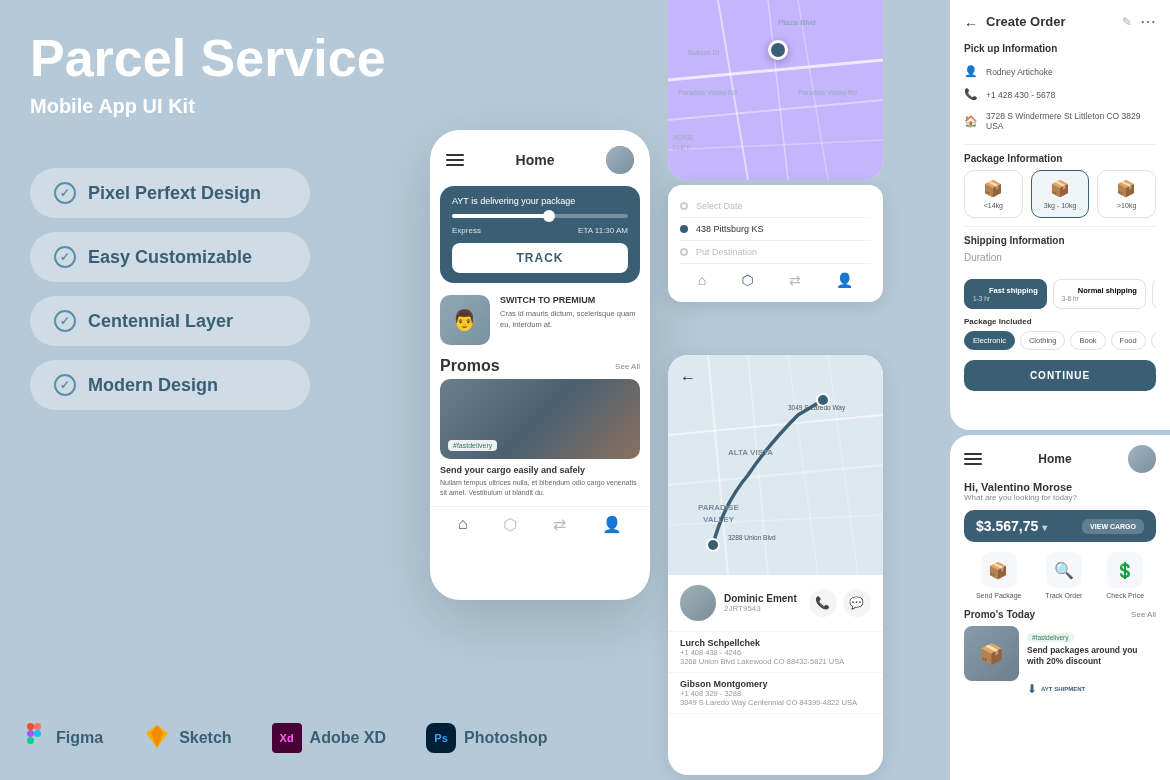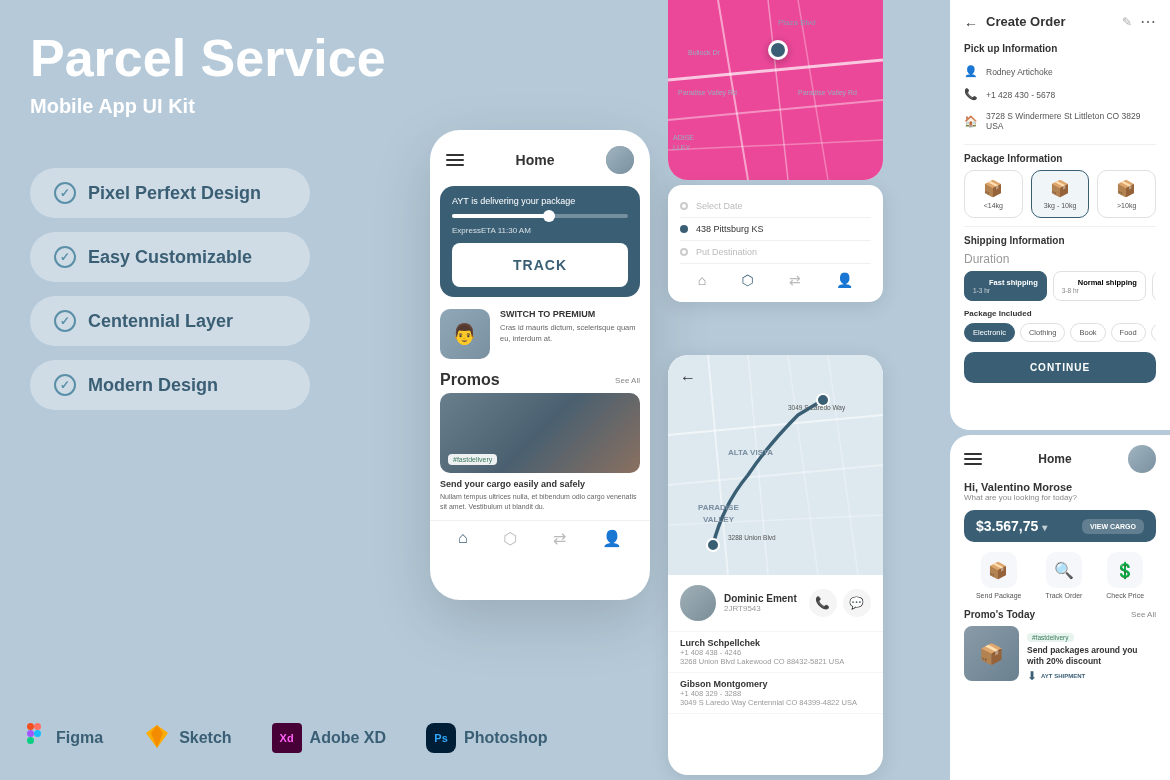--- a/index.html
+++ b/index.html
@@ -194,33 +194,34 @@
       left: 55%;
       width: 12px;
       height: 12px;
       background: #fff;
       border-radius: 50%;
       transform: translateX(-50%);
     }
 
     .delivery-meta {
       display: flex;
+      justify-content: space-between;
       font-size: 8px;
       color: rgba(255,255,255,0.8);
       margin-bottom: 8px;
     }
 
     .track-btn {
       background: #fff;
       color: #3a5f75;
       border: none;
       border-radius: 8px;
       width: 100%;
-      padding: 14px;
-      font-size: 14px;
+      padding: 8px;
+      font-size: 12px;
       font-weight: 700;
       cursor: pointer;
       letter-spacing: 1px;
     }
 
     .premium-section {
       display: flex;
       align-items: flex-start;
       gap: 10px;
       padding: 8px 10px;
@@ -339,21 +340,21 @@
       height: 180px;
       background: #e8eef2;
       border-bottom-left-radius: 20px;
       border-bottom-right-radius: 20px;
       overflow: hidden;
     }
 
     .map-bg {
       width: 100%;
       height: 100%;
-      background: #ec4899;
+      background: #c4b5fd;
       position: relative;
     }
 
     .map-pin {
       position: absolute;
       top: 40px;
       left: 100px;
       width: 20px;
       height: 20px;
       background: #3a5f75;
@@ -803,21 +804,21 @@
       padding: 1px 5px;
       border-radius: 4px;
       display: inline-block;
       margin-bottom: 3px;
     }
 
     .promo-card-title {
       font-size: 8.5px;
       font-weight: 600;
       color: #333;
-      margin-bottom: 2px;
+      margin-bottom: 15px;
       line-height: 1.3;
     }
 
     .promo-card-meta {
       display: flex;
       align-items: center;
       gap: 4px;
     }
 
     .ayt-badge {
@@ -1107,21 +1108,21 @@
     </div>
     <div class="pkg-opt">
       <span class="pkg-opt-icon">📦</span>
       <span class="pkg-opt-label">&gt;10kg</span>
     </div>
   </div>
 
   <div class="divider"></div>
 
   <div class="section-label">Shipping Information</div>
-  <div style="font-size:12px;color:#999;margin-bottom:5px;">Duration</div>
+  <div style="font-size:10px;color:#999;margin-bottom:16px;">Duration</div>
 
   <div class="shipping-options">
     <div class="ship-opt active">
       <div class="ship-opt-label">Fast shipping</div>
       <div class="ship-opt-time">1-3 hr</div>
     </div>
     <div class="ship-opt">
       <div class="ship-opt-label">Normal shipping</div>
       <div class="ship-opt-time">3-8 hr</div>
     </div>

